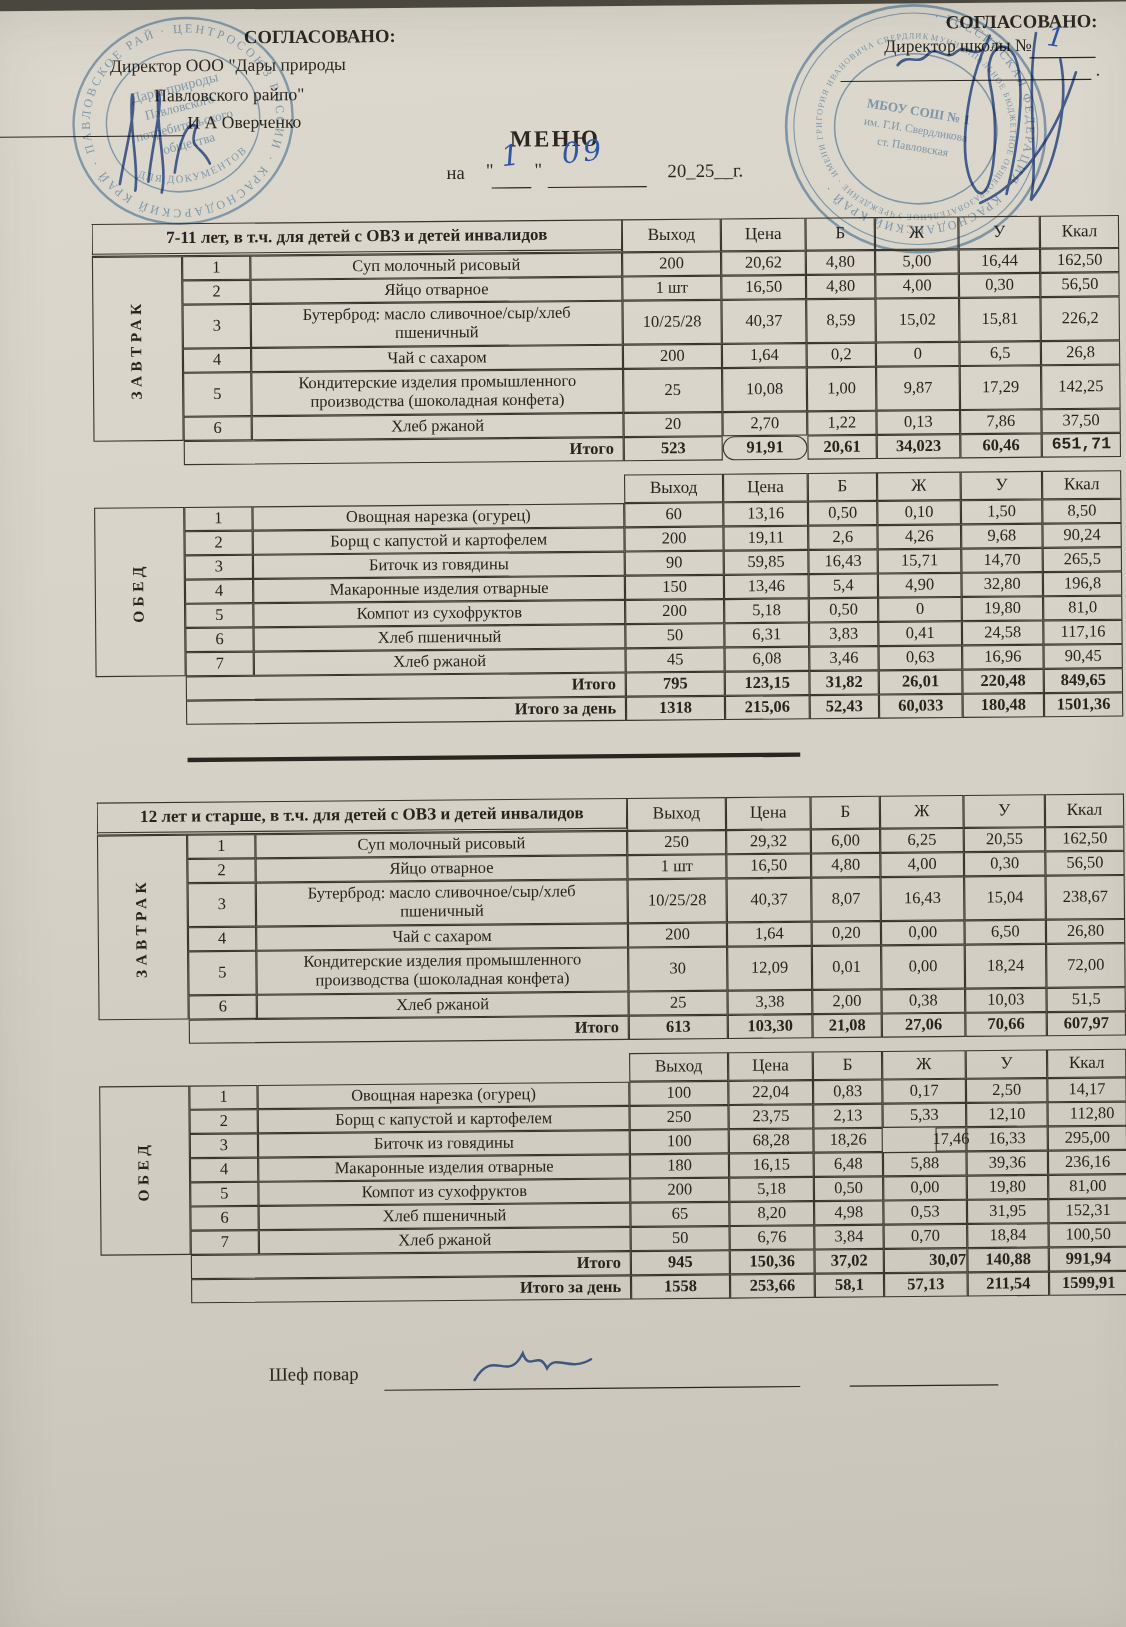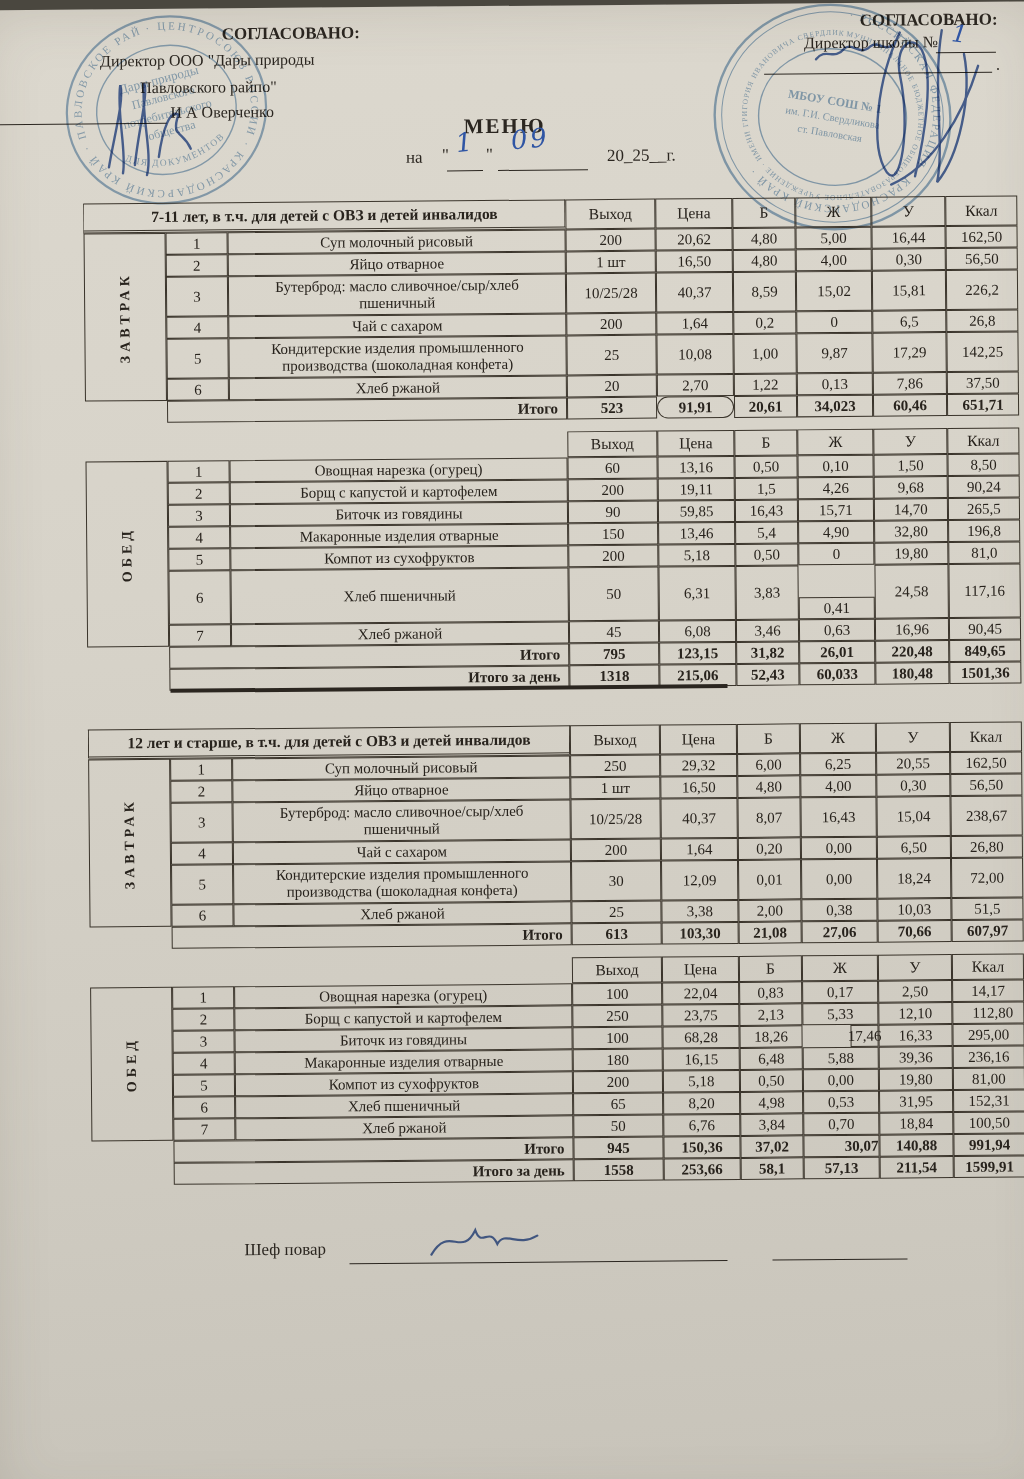--- a/index.html
+++ b/index.html
@@ -164,21 +164,21 @@
           <div class="c val bc" style="grid-area: 7 / 7;">0,13</div>
           <div class="c val bc" style="grid-area: 7 / 8;">7,86</div>
           <div class="c val bc" style="grid-area: 7 / 9;">37,50</div>
           <div class="c spacer" style="grid-area: 8 / 1;"></div>
           <div class="c total-label bc" style="grid-area: 8 / 2 / auto / 4;">Итого</div>
           <div class="c val total bc" style="grid-area: 8 / 4;">523</div>
           <div class="c val total bc" style="grid-area: 8 / 5; border-radius: 11px;">91,91</div>
           <div class="c val total bc" style="grid-area: 8 / 6;">20,61</div>
           <div class="c val total bc" style="grid-area: 8 / 7;">34,023</div>
           <div class="c val total bc" style="grid-area: 8 / 8;">60,46</div>
-          <div class="c val total bc" style="grid-area: 8 / 9;">651,71</div>
+          <div class="c val total bc" style="grid-area: 8 / 9; font-family: Liberation Mono, monospace;">651,71</div>
           <div class="c gap" style="grid-area: 9 / 1 / auto / 10;"></div>
           <div class="c spacer" style="grid-area: 10 / 1 / auto / 4;"></div>
           <div class="c hdr bc" style="grid-area: 10 / 4;">Выход</div>
           <div class="c hdr bc" style="grid-area: 10 / 5;">Цена</div>
           <div class="c hdr bc" style="grid-area: 10 / 6;">Б</div>
           <div class="c hdr bc" style="grid-area: 10 / 7;">Ж</div>
           <div class="c hdr bc" style="grid-area: 10 / 8;">У</div>
           <div class="c hdr bc" style="grid-area: 10 / 9;">Ккал</div>
           <div class="c meal bc" style="grid-area: 11 / 1 / span 7;">ОБЕД</div>
           <div class="c num bc" style="grid-area: 11 / 2;">1</div>
@@ -186,21 +186,21 @@
           <div class="c val bc" style="grid-area: 11 / 4;">60</div>
           <div class="c val bc" style="grid-area: 11 / 5;">13,16</div>
           <div class="c val bc" style="grid-area: 11 / 6;">0,50</div>
           <div class="c val bc" style="grid-area: 11 / 7;">0,10</div>
           <div class="c val bc" style="grid-area: 11 / 8;">1,50</div>
           <div class="c val bc" style="grid-area: 11 / 9;">8,50</div>
           <div class="c num bc" style="grid-area: 12 / 2;">2</div>
           <div class="c dish bc" style="grid-area: 12 / 3;">Борщ с капустой и картофелем</div>
           <div class="c val bc" style="grid-area: 12 / 4;">200</div>
           <div class="c val bc" style="grid-area: 12 / 5;">19,11</div>
-          <div class="c val bc" style="grid-area: 12 / 6;">1,5</div>
+          <div class="c val bc" style="grid-area: 12 / 6;">2,6</div>
           <div class="c val bc" style="grid-area: 12 / 7;">4,26</div>
           <div class="c val bc" style="grid-area: 12 / 8;">9,68</div>
           <div class="c val bc" style="grid-area: 12 / 9;">90,24</div>
           <div class="c num bc" style="grid-area: 13 / 2;">3</div>
           <div class="c dish bc" style="grid-area: 13 / 3;">Биточк из говядины</div>
           <div class="c val bc" style="grid-area: 13 / 4;">90</div>
           <div class="c val bc" style="grid-area: 13 / 5;">59,85</div>
           <div class="c val bc" style="grid-area: 13 / 6;">16,43</div>
           <div class="c val bc" style="grid-area: 13 / 7;">15,71</div>
           <div class="c val bc" style="grid-area: 13 / 8;">14,70</div>
@@ -219,21 +219,21 @@
           <div class="c val bc" style="grid-area: 15 / 5;">5,18</div>
           <div class="c val bc" style="grid-area: 15 / 6;">0,50</div>
           <div class="c val bc" style="grid-area: 15 / 7;">0</div>
           <div class="c val bc" style="grid-area: 15 / 8;">19,80</div>
           <div class="c val bc" style="grid-area: 15 / 9;">81,0</div>
           <div class="c num bc" style="grid-area: 16 / 2;">6</div>
           <div class="c dish bc" style="grid-area: 16 / 3;">Хлеб пшеничный</div>
           <div class="c val bc" style="grid-area: 16 / 4;">50</div>
           <div class="c val bc" style="grid-area: 16 / 5;">6,31</div>
           <div class="c val bc" style="grid-area: 16 / 6;">3,83</div>
-          <div class="c val bc" style="grid-area: 16 / 7; margin-top: 32px;">0,41</div>
+          <div class="c val bc" style="grid-area: 16 / 7;">0,41</div>
           <div class="c val bc" style="grid-area: 16 / 8;">24,58</div>
           <div class="c val bc" style="grid-area: 16 / 9;">117,16</div>
           <div class="c num bc" style="grid-area: 17 / 2;">7</div>
           <div class="c dish bc" style="grid-area: 17 / 3;">Хлеб ржаной</div>
           <div class="c val bc" style="grid-area: 17 / 4;">45</div>
           <div class="c val bc" style="grid-area: 17 / 5;">6,08</div>
           <div class="c val bc" style="grid-area: 17 / 6;">3,46</div>
           <div class="c val bc" style="grid-area: 17 / 7;">0,63</div>
           <div class="c val bc" style="grid-area: 17 / 8;">16,96</div>
           <div class="c val bc" style="grid-area: 17 / 9;">90,45</div>

